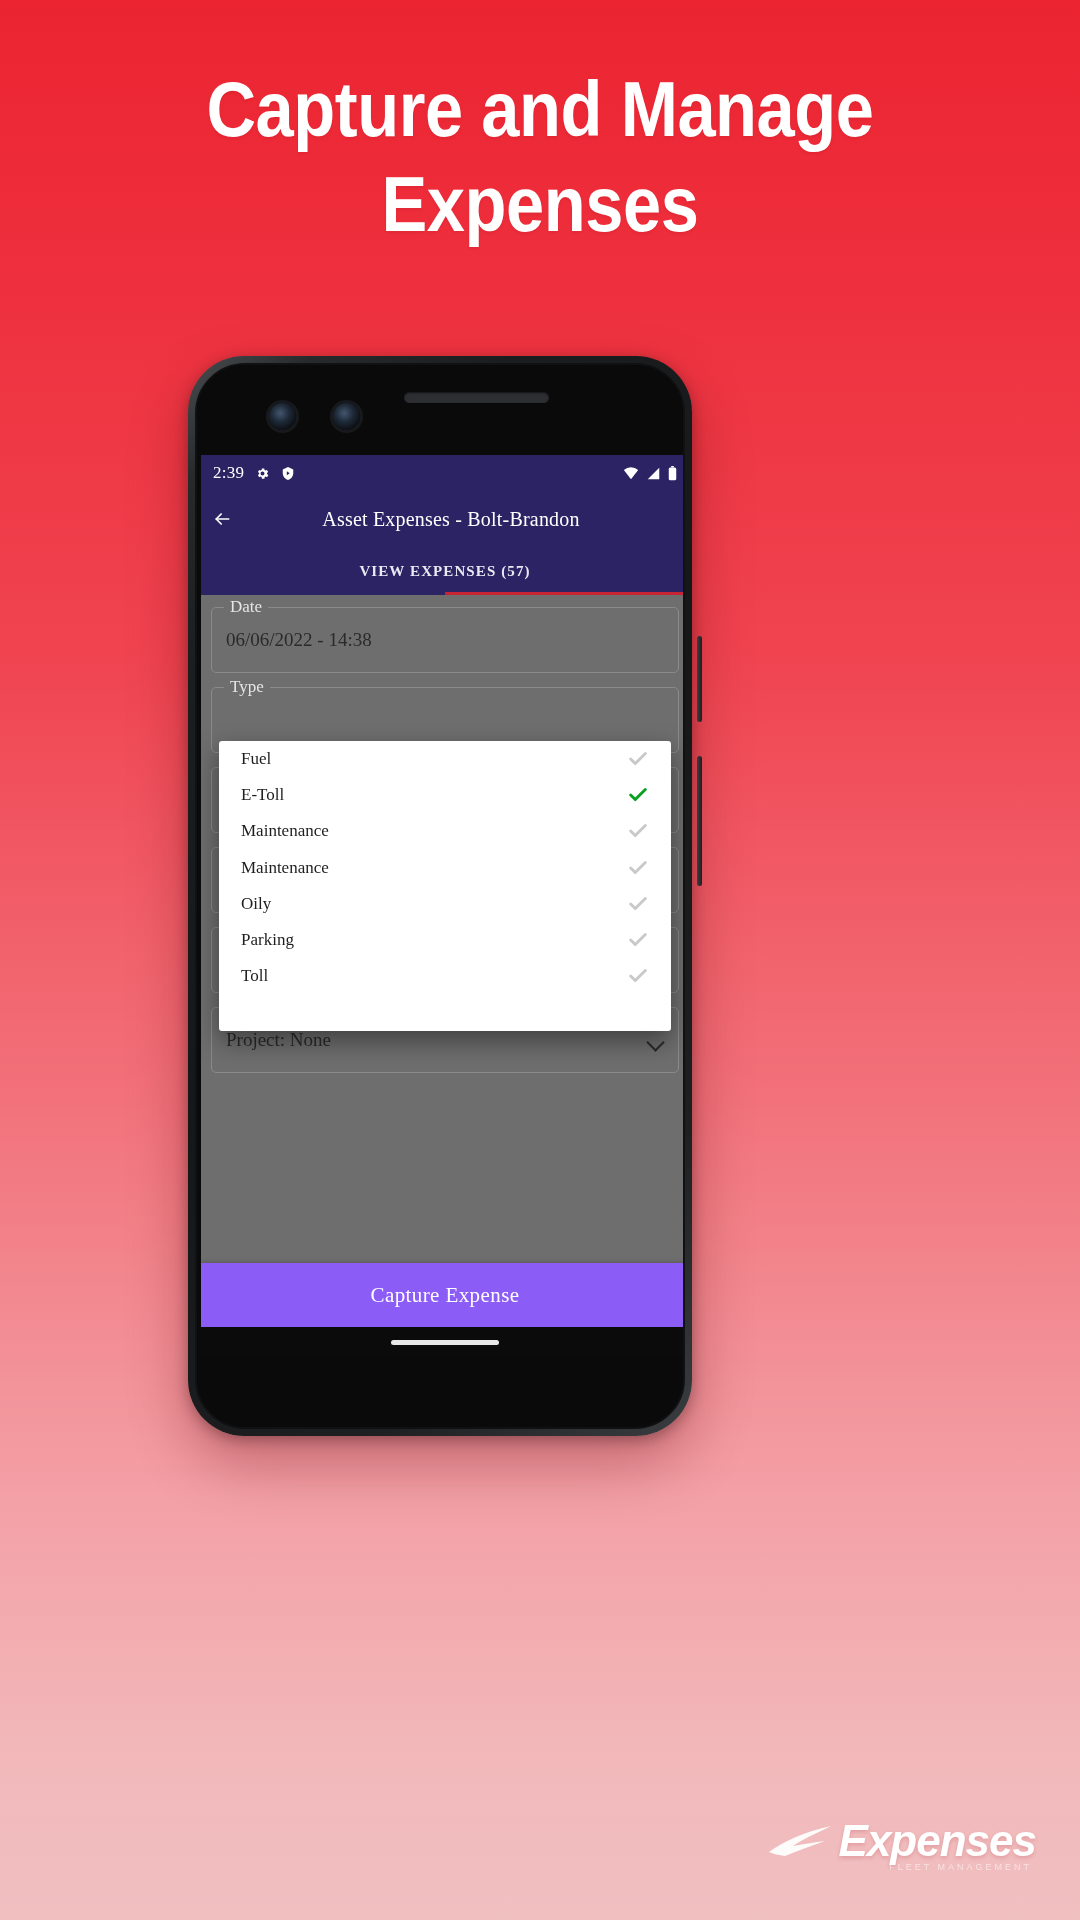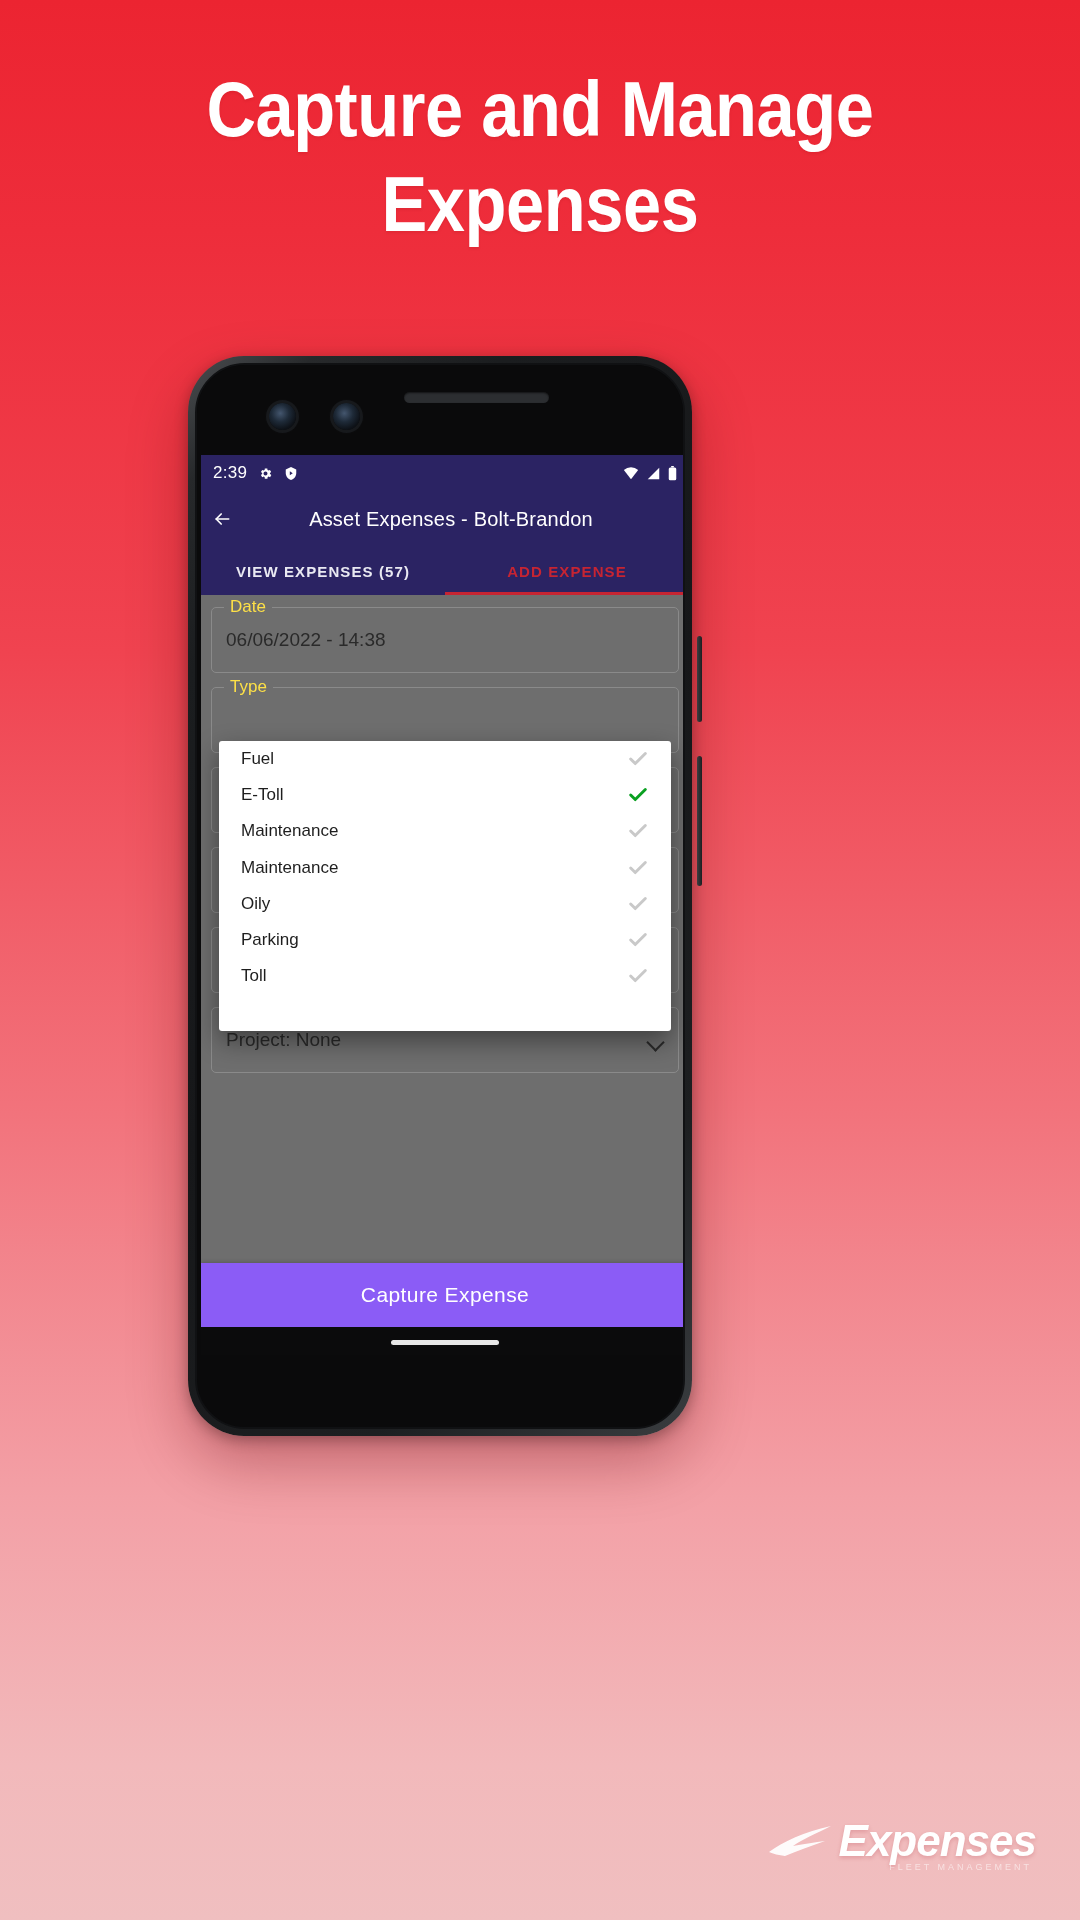--- a/index.html
+++ b/index.html
@@ -56,21 +56,21 @@
   .cam.c2{ left:136px; }
   .speaker{
     position:absolute; top:27px; left:207px; width:145px; height:11px;
     border-radius:6px; background:#2c2e31;
     box-shadow:inset 0 1px 2px rgba(0,0,0,0.6);
   }
 
   
   .screen{
     position:absolute; top:90px; left:4px; width:488px; height:900px;
-    background:#6e6e6e; overflow:hidden;
+    background:#6e6e6e; overflow:hidden;font-family:Liberation Serif, serif;
   }
 
   
   .statusbar{
     height:36px; background:#2b2363; color:#fff;
     display:flex; align-items:center; padding:0 12px; font-size:17px;
   }
   .sb-left{ display:flex; align-items:center; gap:11px; }
   .sb-time{ font-size:17px; letter-spacing:.3px; }
   .sb-right{ margin-left:auto; display:flex; align-items:center; gap:7px; }
@@ -105,21 +105,21 @@
     height:760px;
   }
   .field{
     position:relative; border:1px solid #8a8a8a; border-radius:5px;
     height:66px; margin-bottom:14px; padding:0 14px;
     display:flex; align-items:center;
     color:#2a2a2a; font-size:19px;
   }
   .field .legend{
     position:absolute; top:-11px; left:12px; padding:0 6px;
-    background:#6e6e6e; color:#fde047; font-size:17px;
+    background:#6e6e6e; color:#e5e5e5; font-size:17px;
   }
   .field.select::after{
     content:""; position:absolute; right:16px; top:28px;
     width:11px; height:11px; border-right:2px solid #2a2a2a; border-bottom:2px solid #2a2a2a;
     transform:rotate(45deg);
   }
 
   
   .capture-btn{
     position:absolute; left:0; bottom:28px; width:488px; height:64px;
@@ -226,21 +226,20 @@
           <svg width="22" height="20" viewBox="0 0 24 24" fill="none" stroke="#fff" stroke-width="2" stroke-linecap="round" stroke-linejoin="round">
               <line x1="20" y1="12" x2="5" y2="12"></line>
               <polyline points="11 18 5 12 11 6"></polyline>
             </svg>
         </div>
         <div class="appbar-title">Asset Expenses - Bolt-Brandon</div>
       </div>
 
       <div class="tabs">
         <div class="tab inactive">VIEW EXPENSES (57)</div>
-        <div class="tab active">ADD EXPENSE</div>
         <div class="tab-underline"></div>
       </div>
 
       <div class="form">
 
         <div class="field">
           <span class="legend">Date</span>
           <span>06/06/2022 - 14:38</span>
         </div>
 

